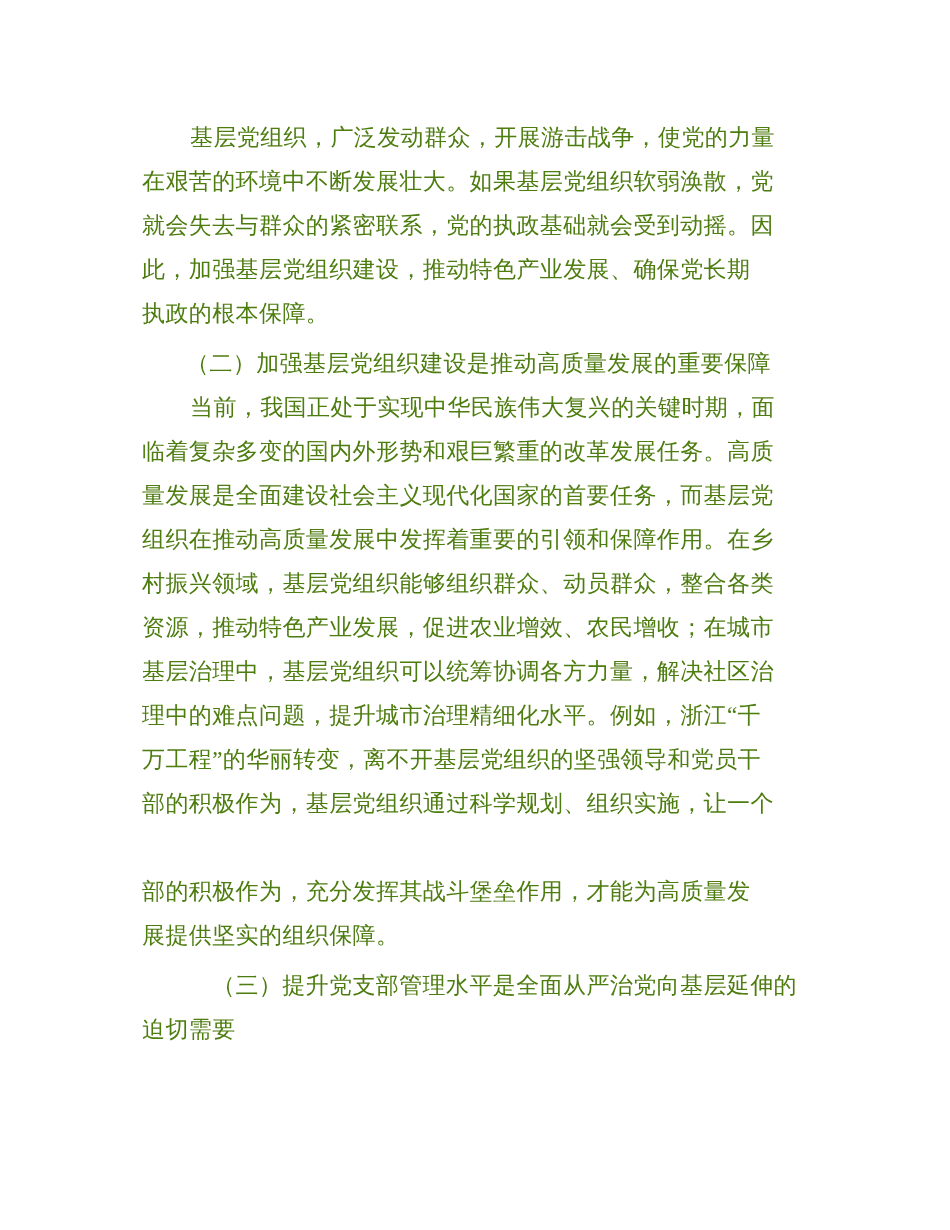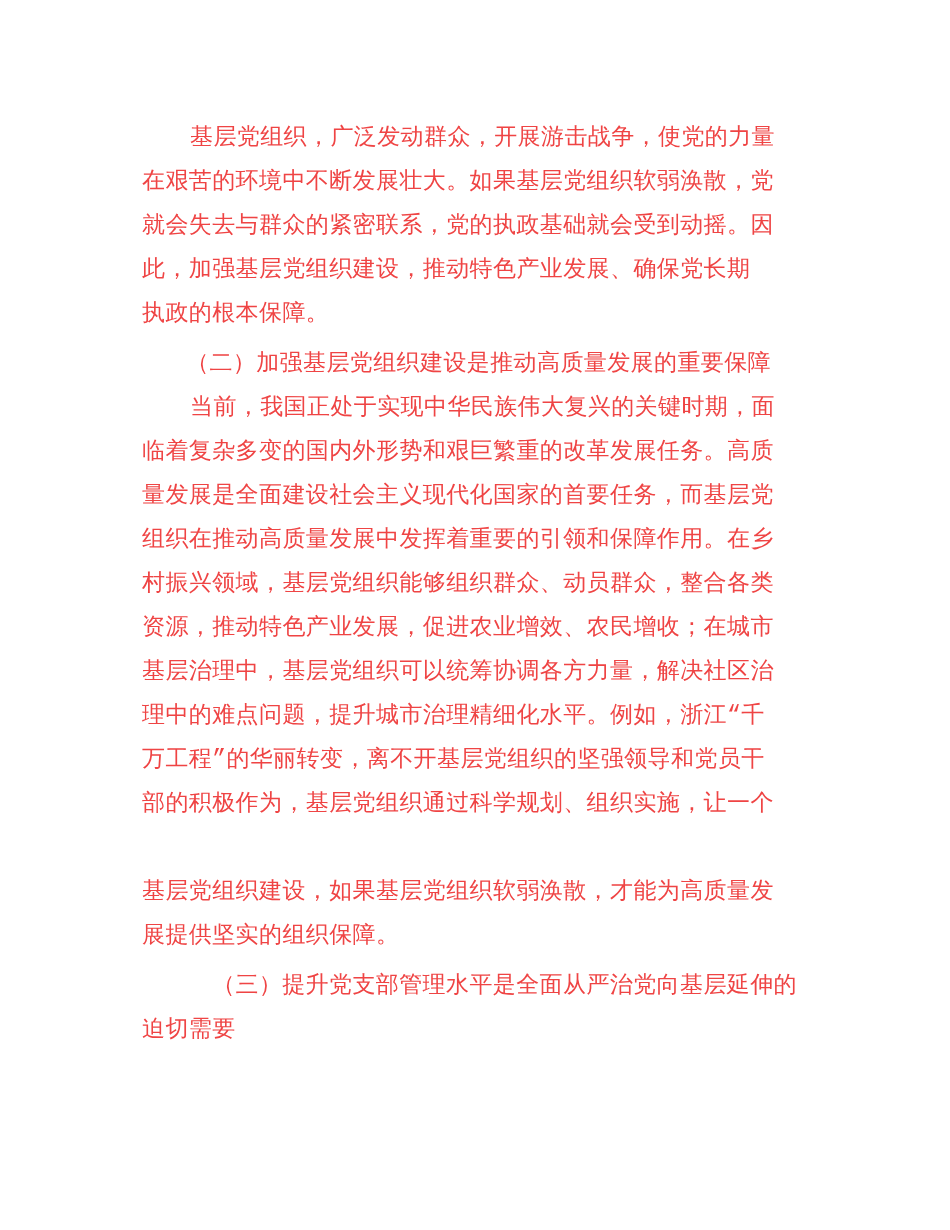--- a/index.html
+++ b/index.html
@@ -6,23 +6,23 @@
   body { width: 950px; height: 1230px; position: relative; overflow: hidden; }
   .page {
     position: absolute; left: 0; top: 0; width: 950px; height: 1230px; background: #ffffff;
   }
   .line {
     position: absolute;
     left: 142px;
     width: 670px;
     height: 44px;
     line-height: 44px;
-    font-family: Liberation Mono, monospace;
+    font-family: Liberation Serif, serif;
     font-size: 23px;
-    color: #ef4444;
+    color: #4d7c0f;
     white-space: nowrap;
     letter-spacing: 0.4px;
   }
   .indent { left: 190px; width: 622px; }
 </style>
 </head>
 <body>
 
 <div class="page">
 
@@ -37,19 +37,19 @@
   <div class="line indent" style="top:386px">当前，我国正处于实现中华民族伟大复兴的关键时期，面</div>
   <div class="line" style="top:430px">临着复杂多变的国内外形势和艰巨繁重的改革发展任务。高质</div>
   <div class="line" style="top:474px">量发展是全面建设社会主义现代化国家的首要任务，而基层党</div>
   <div class="line" style="top:518px">组织在推动高质量发展中发挥着重要的引领和保障作用。在乡</div>
   <div class="line" style="top:562px">村振兴领域，基层党组织能够组织群众、动员群众，整合各类</div>
   <div class="line" style="top:606px">资源，推动特色产业发展，促进农业增效、农民增收；在城市</div>
   <div class="line" style="top:650px">基层治理中，基层党组织可以统筹协调各方力量，解决社区治</div>
   <div class="line" style="top:694px">理中的难点问题，提升城市治理精细化水平。例如，浙江“千</div>
   <div class="line" style="top:738px">万工程”的华丽转变，离不开基层党组织的坚强领导和党员干</div>
   <div class="line" style="top:782px">部的积极作为，基层党组织通过科学规划、组织实施，让一个</div>
-  <div class="line" style="top:870px">基层党组织建设，如果基层党组织软弱涣散，才能为高质量发</div>
+  <div class="line" style="top:870px">部的积极作为，充分发挥其战斗堡垒作用，才能为高质量发</div>
   <div class="line" style="top:914px">展提供坚实的组织保障。</div>
 
   <div class="line indent" style="top:964px; left:186px;margin-left:26px;">（三）提升党支部管理水平是全面从严治党向基层延伸的</div>
   <div class="line" style="top:1008px">迫切需要</div>
 
 </div>
 
 </body></html>

